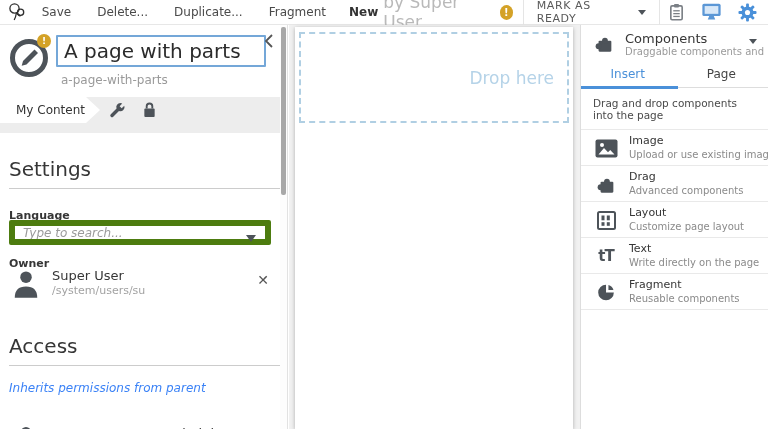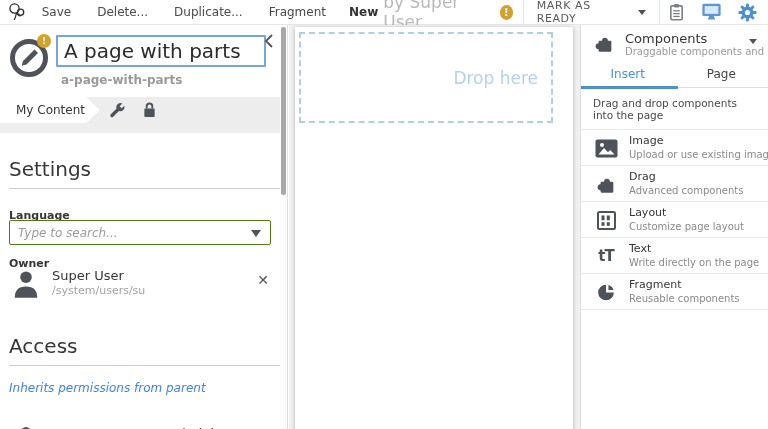--- a/index.html
+++ b/index.html
@@ -31,42 +31,42 @@
   .right-panel { position:absolute; left:580px; top:25px; width:188px; bottom:0; background:#fff;
     border-left:1px solid #ddd; }
 
   
   .page-icon { position:absolute; left:9px; top:13px; width:40px; height:40px; }
   .icon-badge { position:absolute; left:37px; top:9px; width:14px; height:14px; border-radius:50%;
     background:#d4a227; color:#fff; font-size:9px; font-weight:bold; text-align:center; line-height:14px; z-index:2; }
   .title-input { position:absolute; left:56px; top:10px; width:210px; height:32px;
     border:2px solid #74a7d8; border-radius:1px; font-size:20px; color:#2b2b2b; padding:0 6px;
     font-family:"DejaVu Sans","Liberation Sans",sans-serif; outline:none; }
-  .path-name { position:absolute; left:61px; top:48px; font-size:12px; color:#9a9a9a;font-weight:bold; }
+  .path-name { position:absolute; left:61px; top:48px; font-size:12px; color:#9a9a9a; }
   .collapse-btn { position:absolute; right:12px; top:8px; cursor:pointer; }
 
   
   .context-bar { position:absolute; left:0; top:72px; right:7px; height:36px; background:#ededed; }
   .context-tab { position:absolute; left:0; top:0; width:100px; height:26px; background:#fff;
     clip-path:polygon(0 0, 86px 0, 100px 50%, 86px 100%, 0 100%); }
   .context-tab-label { position:absolute; left:16px; top:6px; font-size:12px; color:#333; }
   .tab-left-chevron { position:absolute; left:0; top:0; }
   .ctx-icon { position:absolute; top:4px; cursor:pointer; }
   .ctx-icon.wrench { left:108px; }
   .ctx-icon.lock { left:142px; }
 
   
   .section-heading { position:absolute; left:9px; right:0; font-size:20px; color:#363636;
     padding-bottom:7px; border-bottom:1px solid #ccc; }
   .heading-settings { top:132px; }
   .heading-access { top:309px; }
   .field-label { position:absolute; left:9px; font-size:11px; font-weight:bold; color:#363636; }
   .lang-label { top:184px; }
   .combobox { position:absolute; left:9px; top:195px; width:262px; height:25px;
-    border:1px solid #4d7c0f; border-radius:2px; background:#fff; }
+    border:6px solid #4d7c0f; border-radius:2px; background:#fff; }
   .combobox input { position:absolute; left:0; top:0; width:100%; height:100%; border:none; outline:none;
     padding:0 26px 0 8px; font-size:12px; font-style:italic; color:#555; background:transparent;
     font-family:"DejaVu Sans","Liberation Sans",sans-serif; }
   .combobox input::placeholder { color:#9b9b9b; font-style:italic; }
   .combo-caret { position:absolute; right:9px; top:9px; border-left:5px solid transparent;
     border-right:5px solid transparent; border-top:7px solid #4d5359; width:0; height:0; cursor:pointer; }
   .owner-label { top:232px; }
   .owner-row { position:absolute; left:9px; top:243px; right:14px; height:32px; }
   .owner-icon { position:absolute; left:2px; top:1px; }
   .owner-name { position:absolute; left:43px; top:0; font-size:13px; color:#363636; }
@@ -78,21 +78,21 @@
   .role-name { position:absolute; left:43px; top:23px; font-size:13px; color:#363636; }
 
   
   .l-scrollbar { position:absolute; right:0; top:0; bottom:0; width:7px; background:#fdfdfd; }
   .l-scroll-thumb { position:absolute; right:1px; top:2px; width:5px; height:168px; background:#a8a8a8;
     border-radius:2px; cursor:pointer; }
 
   
   .page-surface { position:absolute; left:6px; right:7px; top:2px; bottom:0; background:#fff;
     box-shadow:0 1px 4px rgba(0,0,0,.28); }
-  .dropzone { position:absolute; left:4px; right:20px; top:5px; height:91px;
+  .dropzone { position:absolute; left:4px; right:4px; top:5px; height:91px;
     border:2px dashed #b0cfe3; display:flex; align-items:center; justify-content:flex-end; }
   .dropzone-label { font-size:17px; color:#b5d3e8; padding-right:13px; }
 
   
   .cp-header { position:relative; height:37px; }
   .cp-puzzle { position:absolute; left:13px; top:8px; }
   .cp-title { position:absolute; left:44px; top:6px; font-size:13px; color:#363636; }
   .cp-subtitle { position:absolute; left:44px; top:21px; font-size:10px; color:#9a9a9a; white-space:nowrap; }
   .cp-caret { position:absolute; right:11px; top:14px; cursor:pointer; }
   .cp-tabs { position:relative; height:26px; display:flex; border-bottom:1px solid #ddd; }

